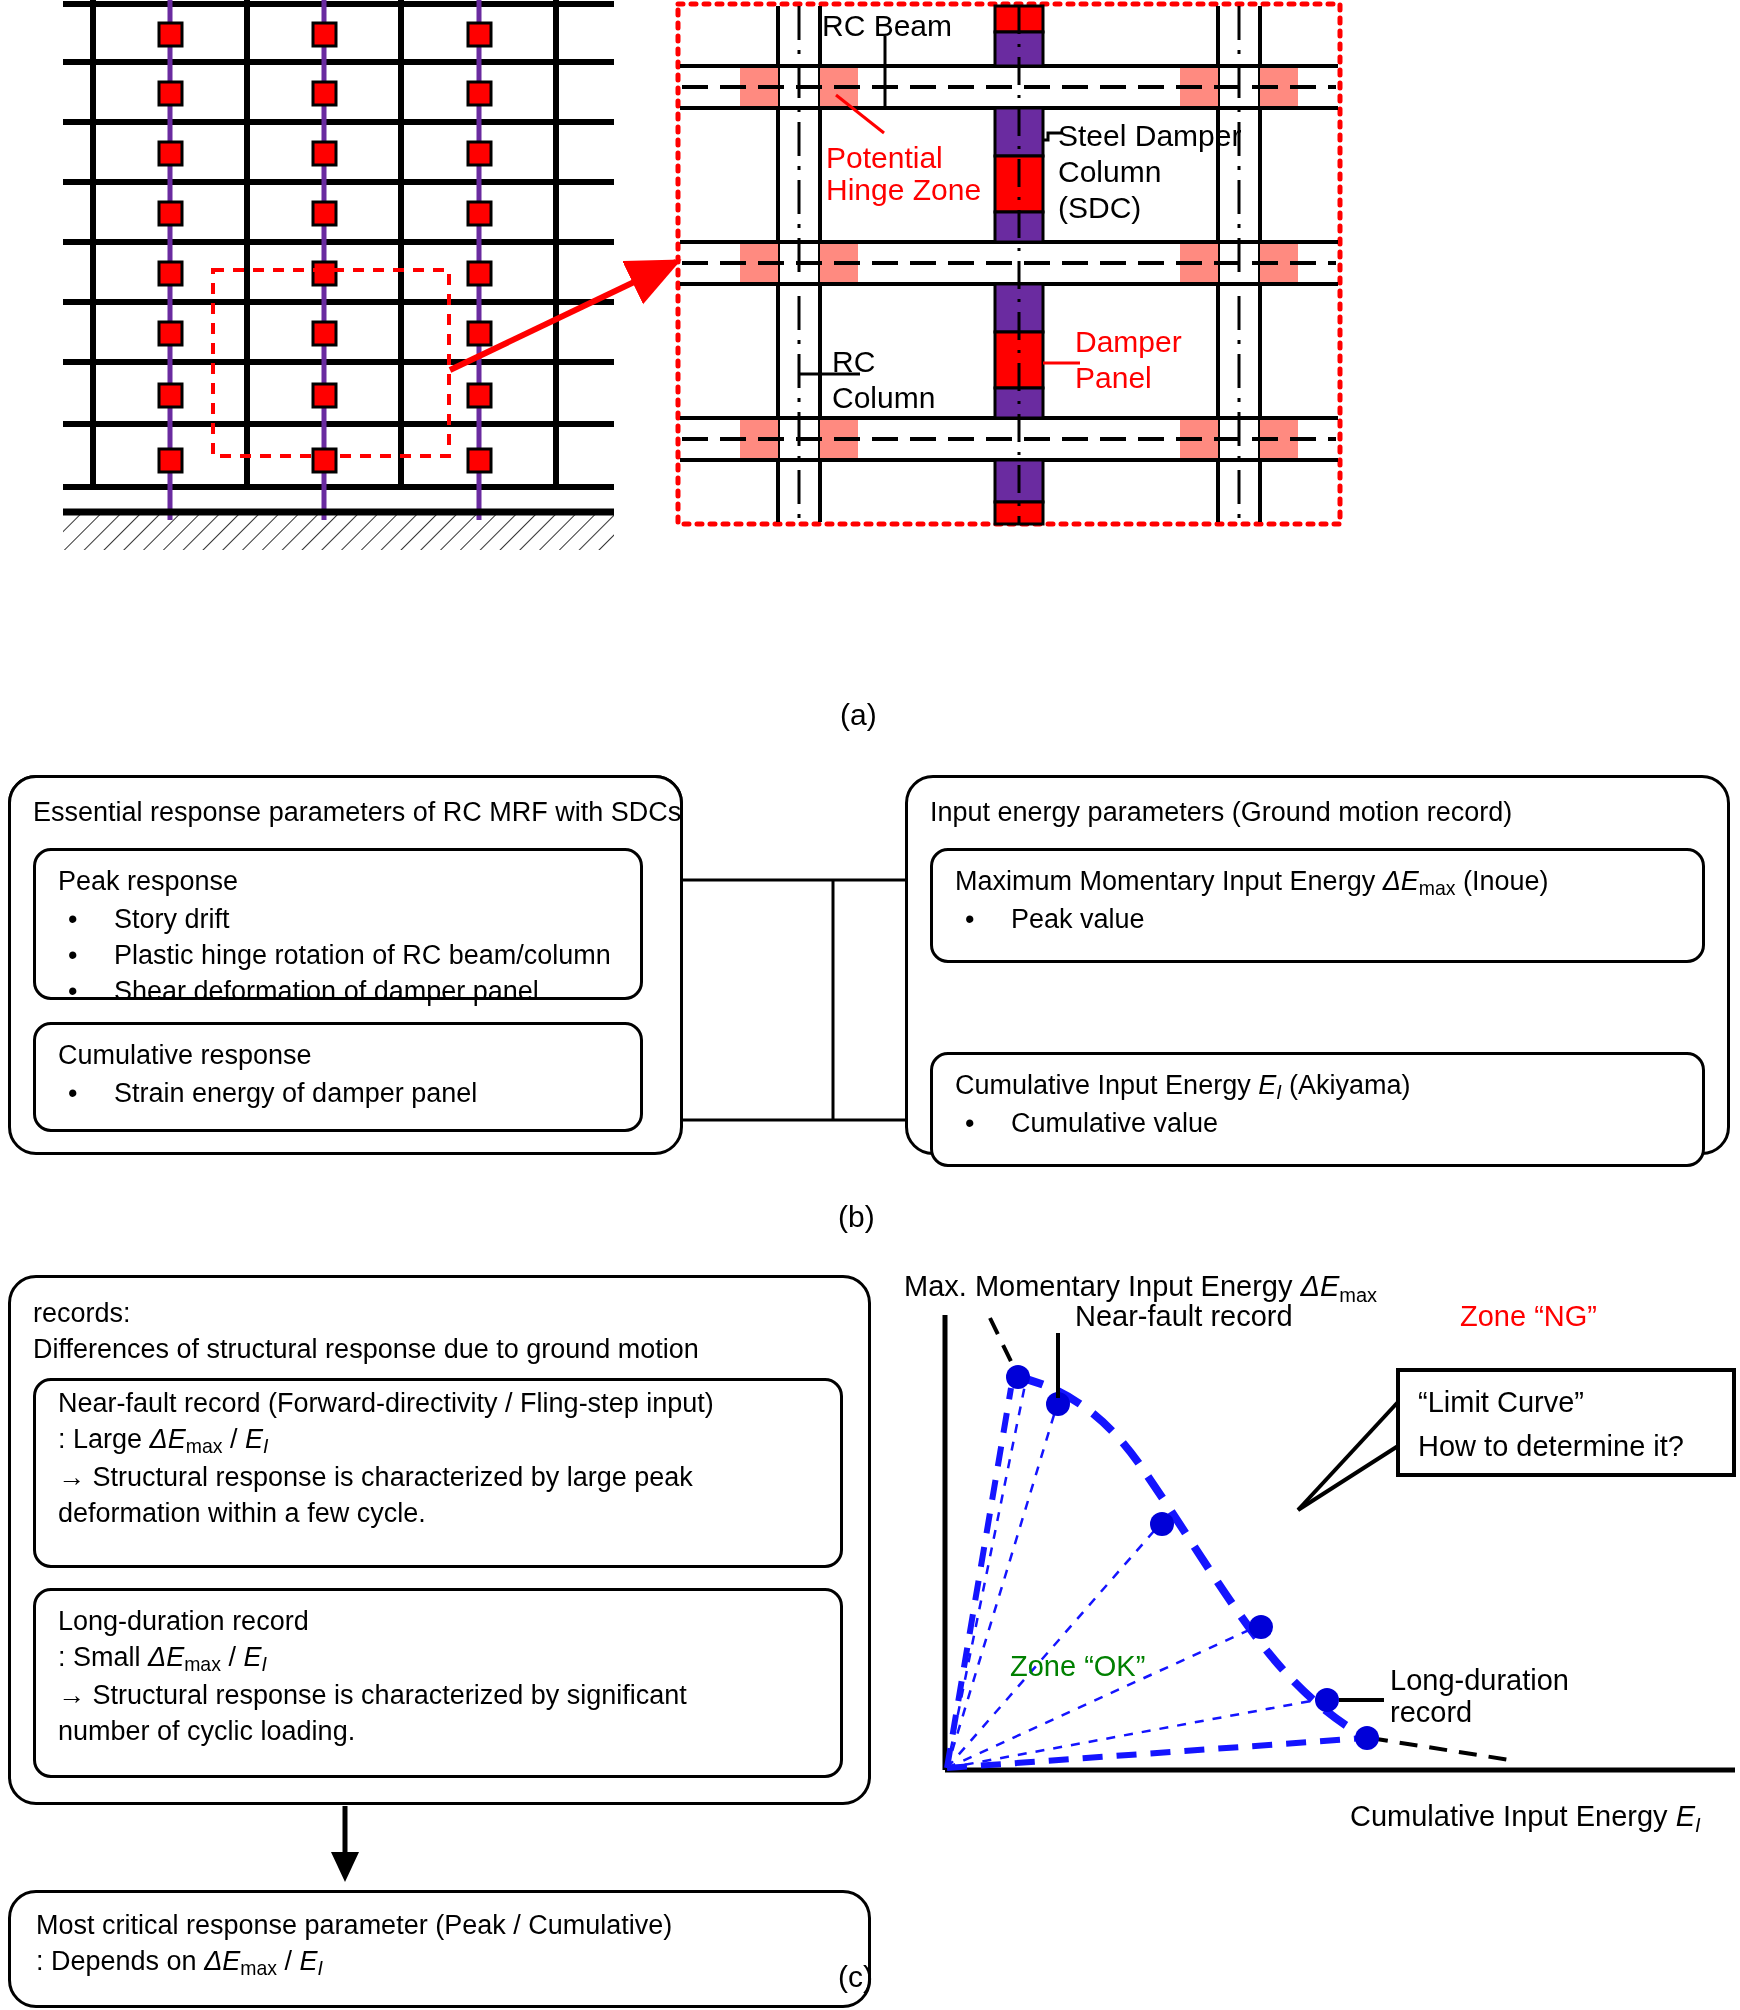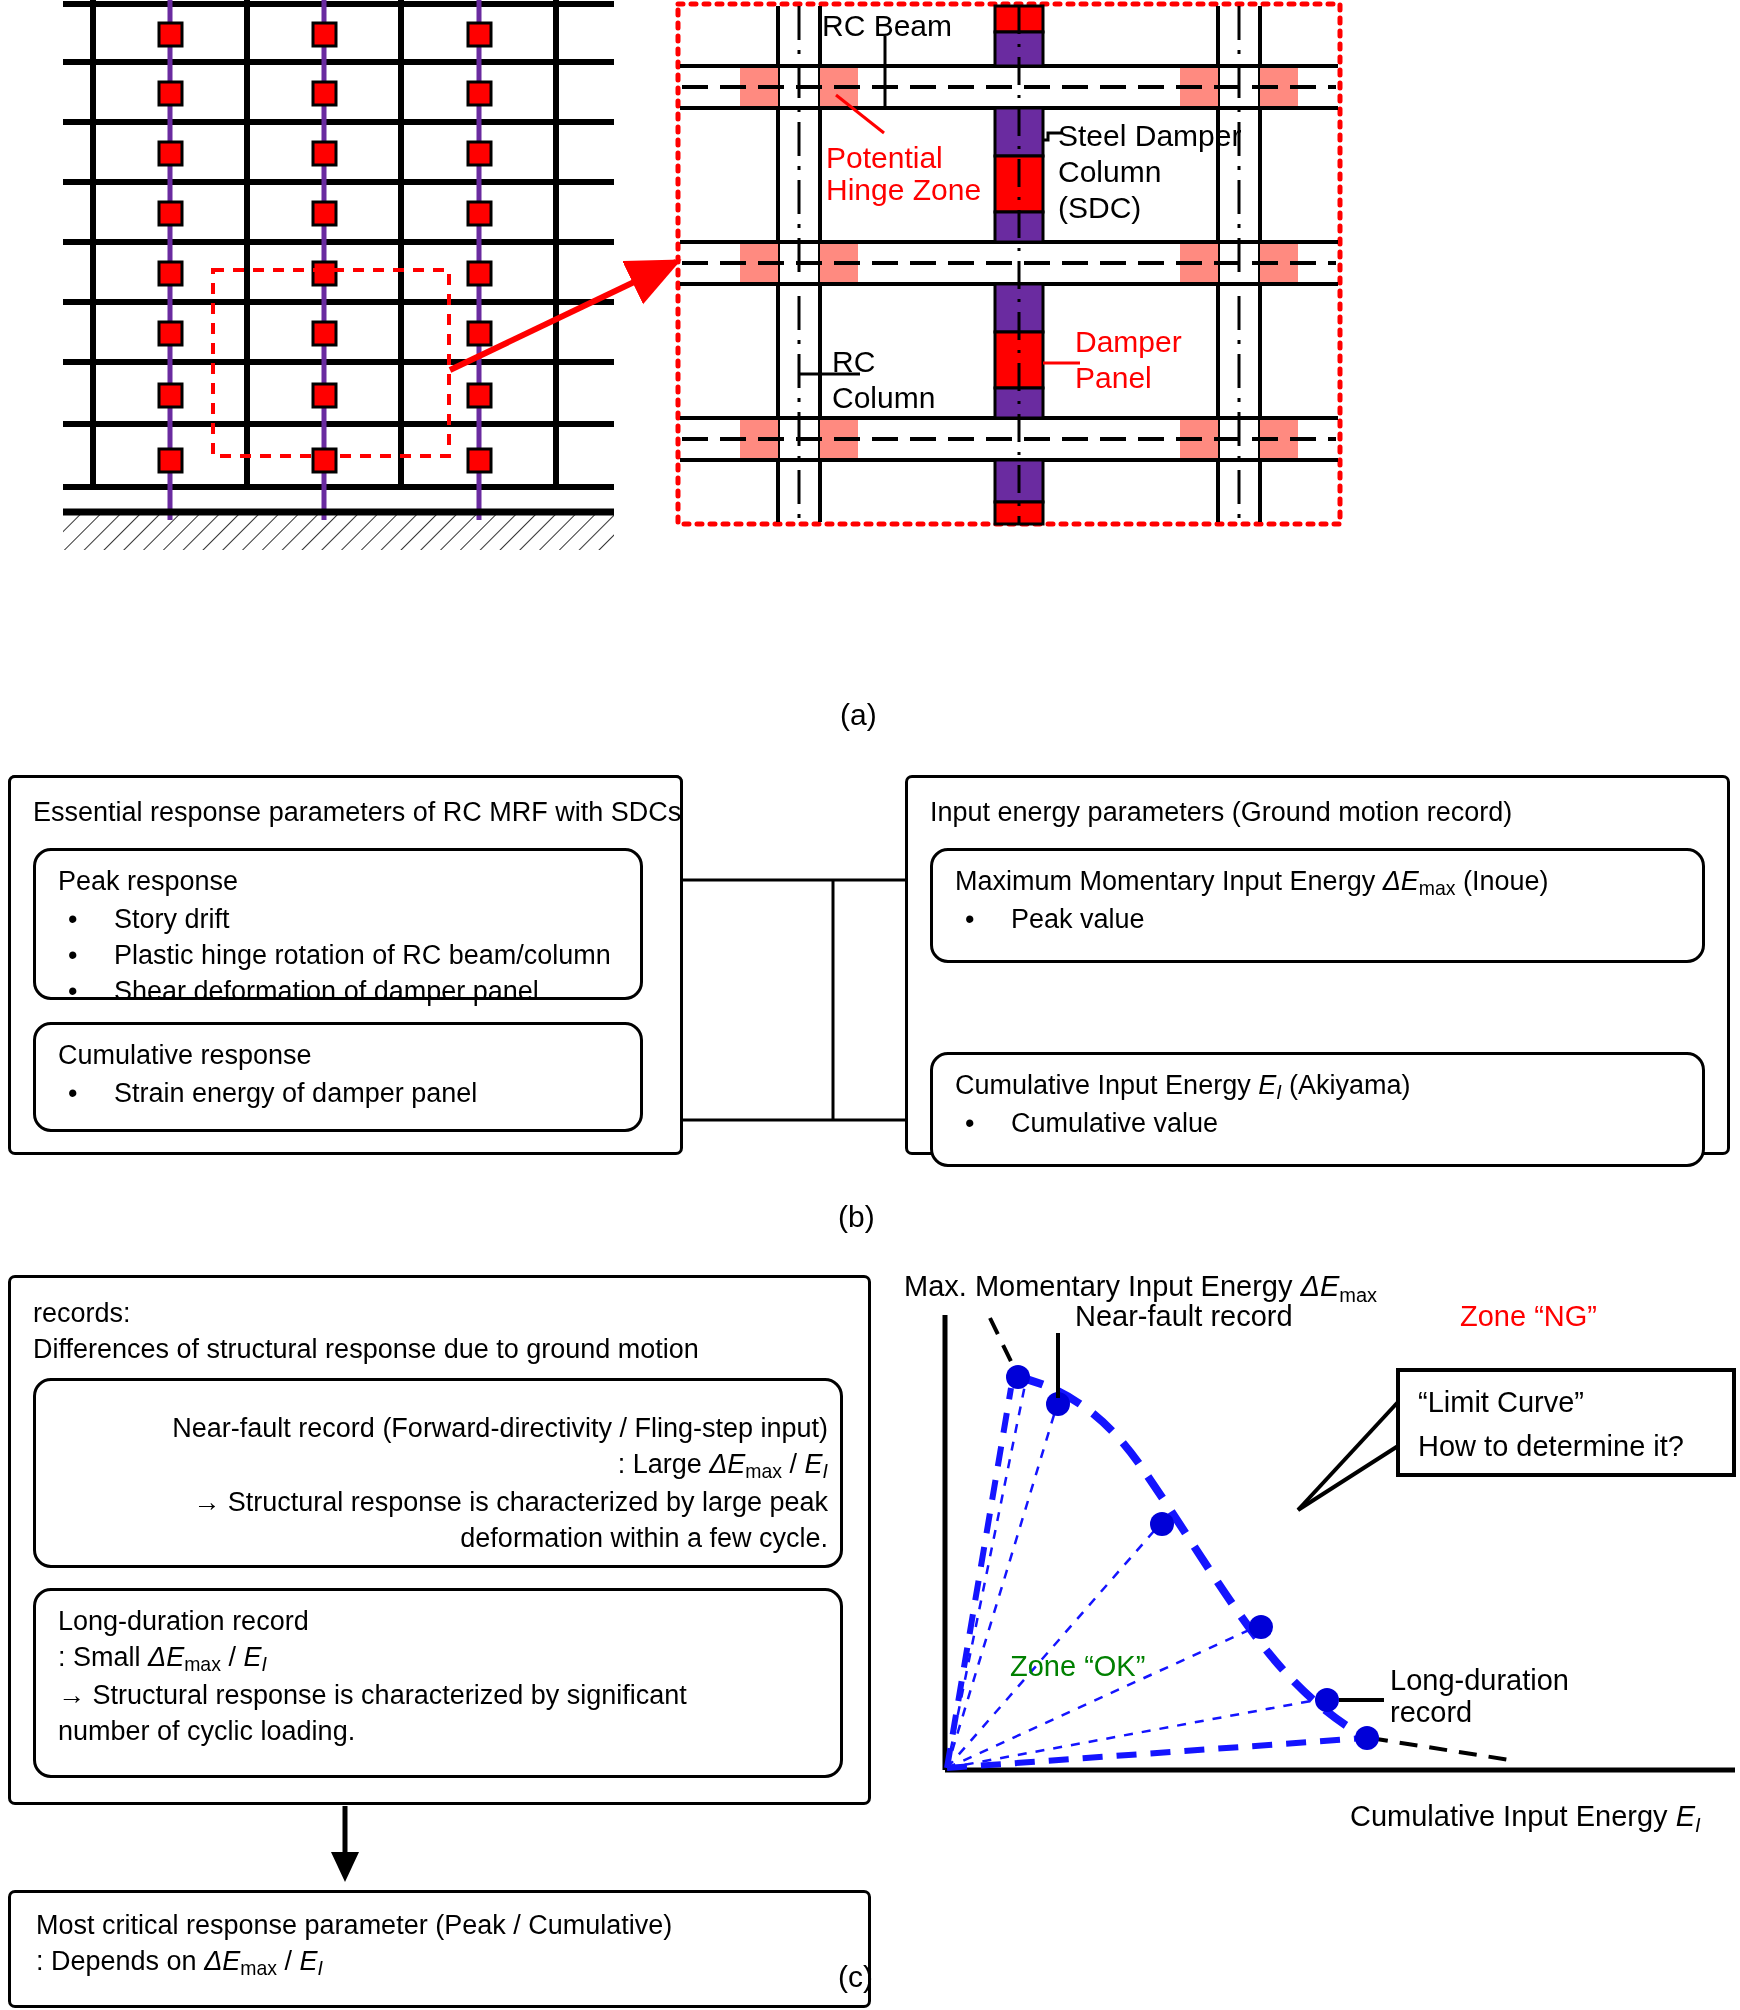--- a/index.html
+++ b/index.html
@@ -1,21 +1,21 @@
 <!DOCTYPE html>
 <html><head>
 <meta charset="utf-8">
 <style>
   html,body{margin:0;padding:0;background:#fff;}
   body{width:1740px;height:2010px;position:relative;
        font-family:"Liberation Sans","DejaVu Sans",sans-serif;color:#000;}
   .abs{position:absolute;}
   svg{display:block;}
   
-  .rbox{position:absolute;border:3px solid #000;border-radius:7px;background:#fff;box-sizing:border-box;}
+  .rbox{position:absolute;border:3px solid #000;border-radius:28px;background:#fff;box-sizing:border-box;}
   .rbox.inner{border-width:3px;border-radius:18px;}
   .btitle{font-size:27px;line-height:1.28;white-space:nowrap;}
   .btext{font-size:27px;line-height:1.34;}
   .bullet-row{display:flex;align-items:flex-start;font-size:27px;line-height:1.34;}
   .bullet-dot{width:46px;flex:0 0 46px;text-align:left;padding-left:10px;}
   .panel-label{position:absolute;font-size:30px;}
   .sub{font-size:0.72em;vertical-align:-0.25em;}
   .ital{font-style:italic;}
   .nowrap{white-space:nowrap;}
   .ctxt{font-size:27px;line-height:1.34;}
@@ -285,21 +285,21 @@
 
 <div class="panel-label" style="left:838px;top:1200px;">(b)</div>
 
 <div class="rbox" style="left:8px;top:1275px;width:863px;height:530px;"></div>
 <div class="abs ctxt" style="left:33px;top:1295px;width:810px;">
   <div>records:</div>
   <div>Differences of structural response due to ground motion</div>
 </div>
 
 <div class="rbox inner" style="left:33px;top:1378px;width:810px;height:190px;">
-  <div class="abs ctxt" style="left:22px;top:29px;width:770px;text-align:right;">
+  <div class="abs ctxt" style="left:22px;top:4px;width:770px;">
     <div>Near-fault record (Forward-directivity / Fling-step input)</div>
     <div class="nowrap">
       <span>: Large </span><span class="ital">ΔE</span><span class="sub">max</span><span> / </span><span class="ital">E</span><span class="sub ital">I</span>
     </div>
     <div>→ Structural response is characterized by large peak</div>
     <div>deformation within a few cycle.</div>
   </div>
 </div>
 
 <div class="rbox inner" style="left:33px;top:1588px;width:810px;height:190px;">

